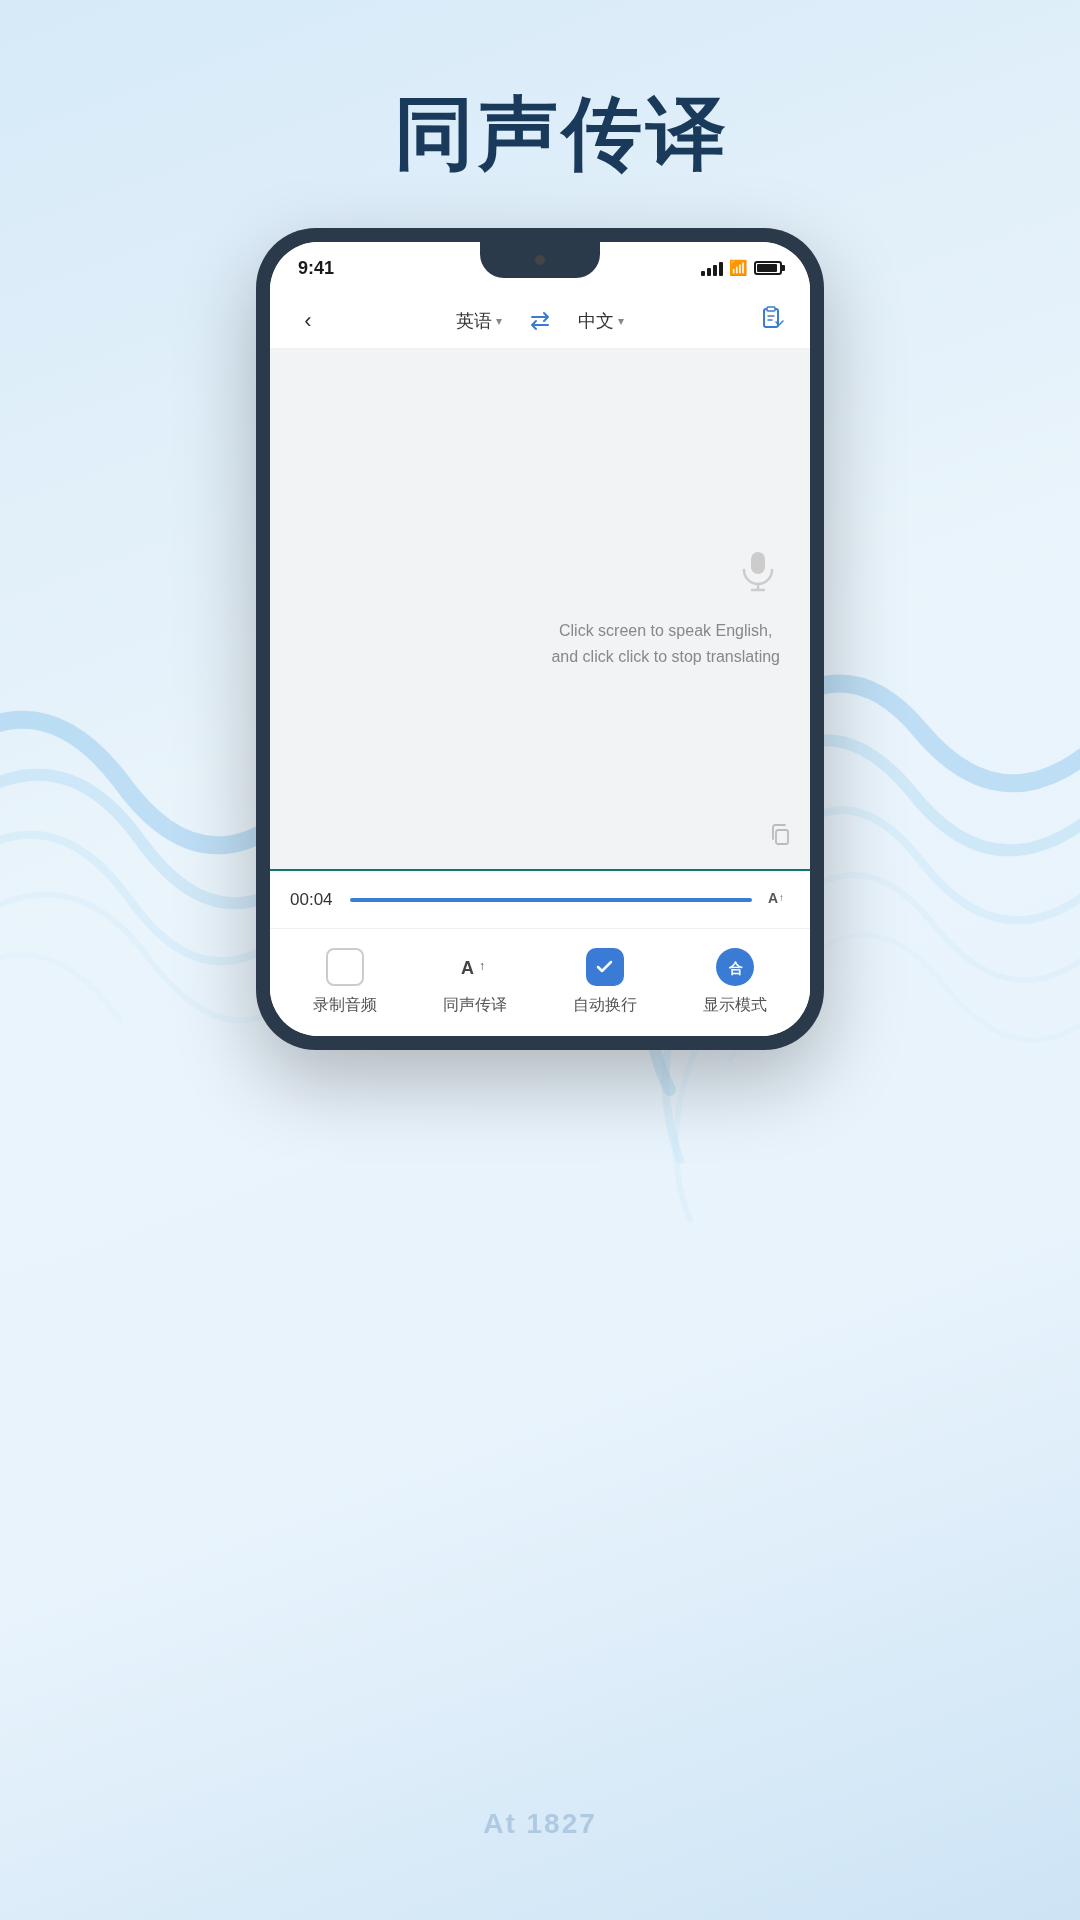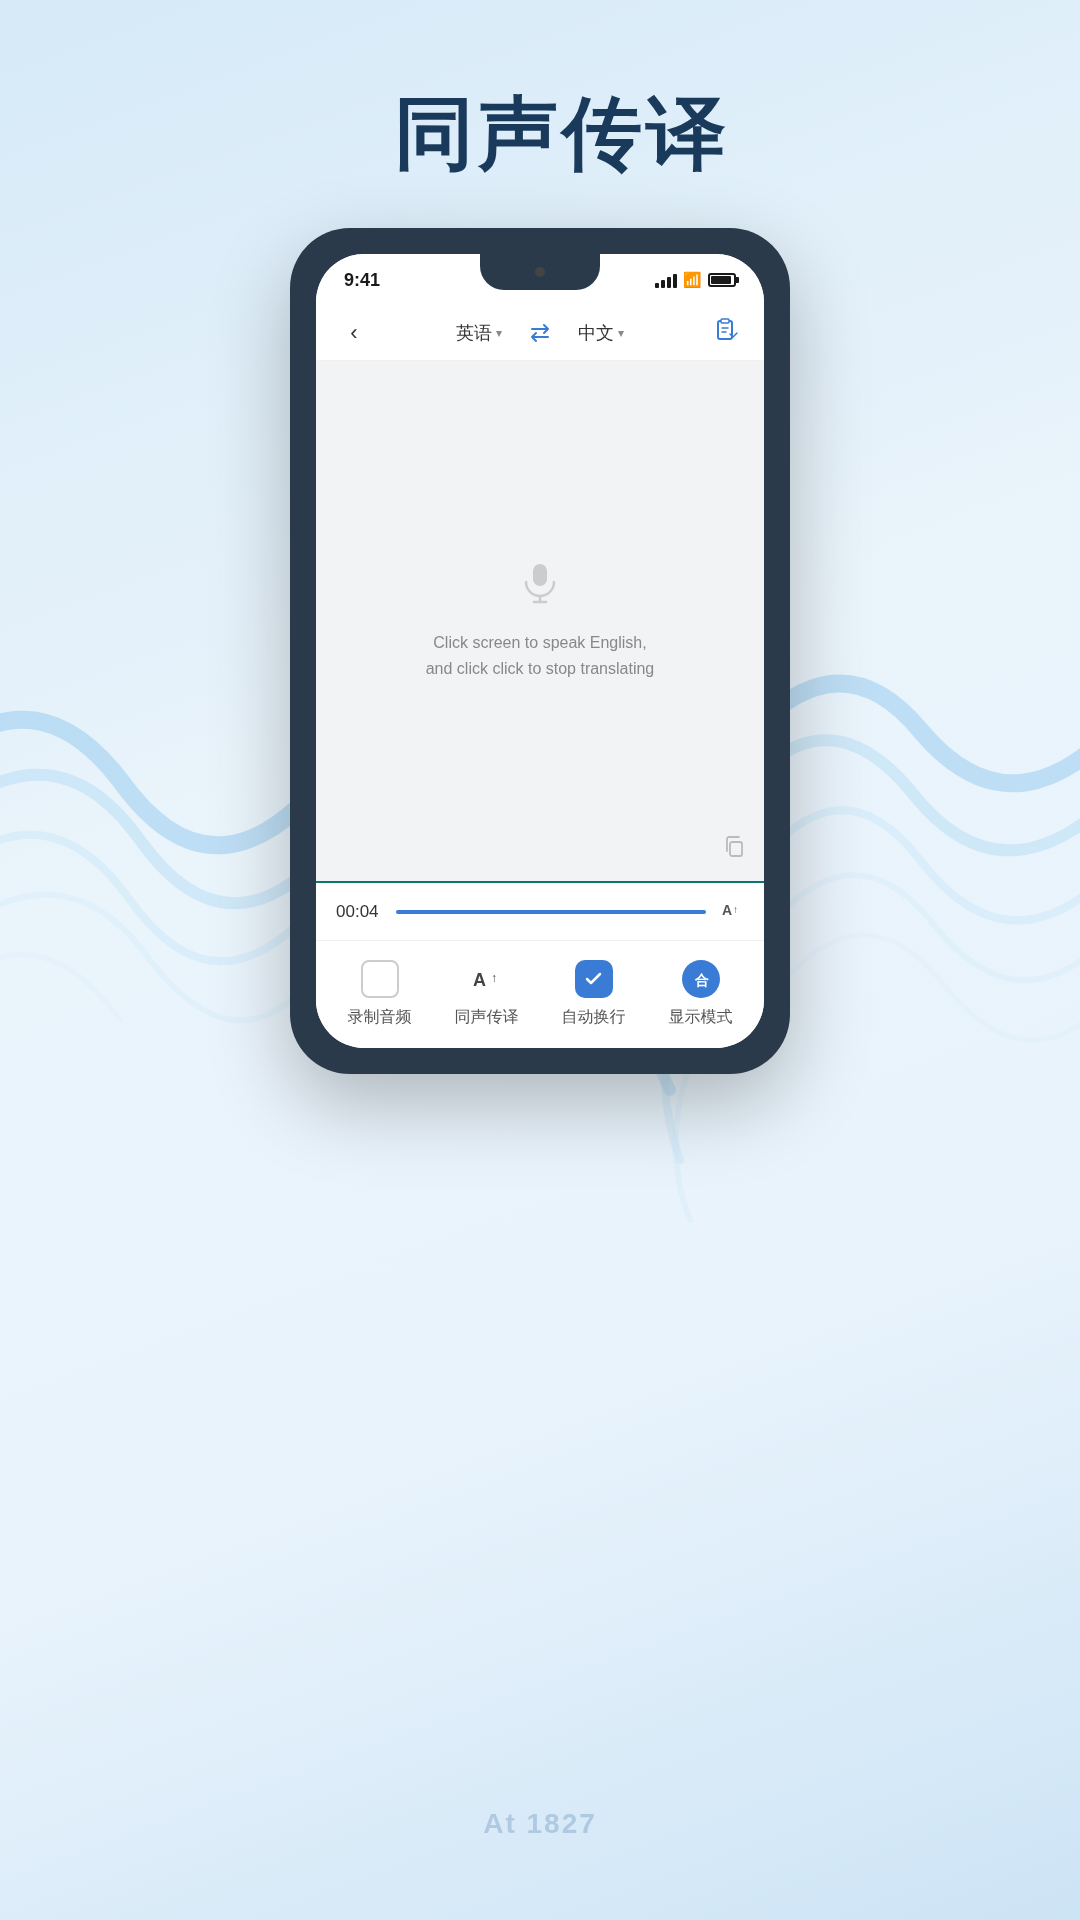--- a/index.html
+++ b/index.html
@@ -55,24 +55,24 @@
 
     
     .phone-wrapper {
       display: flex;
       justify-content: center;
       align-items: flex-start;
       margin-top: 40px;
     }
 
     .phone-frame {
-      width: 500px;
+      width: 568px;
       background: #2b3a4a;
       border-radius: 60px;
-      padding: 26px;
+      padding: 14px;
       box-shadow: 0 30px 80px rgba(0,0,0,0.25);
       position: relative;
     }
 
     .phone-screen {
       background: #ffffff;
       border-radius: 48px;
       overflow: hidden;
       position: relative;
     }
@@ -203,21 +203,21 @@
       text-align: center;
     }
 
     
     .translation-area {
       background: #f2f3f5;
       min-height: 520px;
       position: relative;
       display: flex;
       flex-direction: column;
-      align-items: center;
+      align-items: flex-end;
       justify-content: center;
       padding: 40px 30px;
     }
     .mic-icon-wrap {
       margin-bottom: 22px;
     }
     .mic-svg {
       width: 44px;
       height: 44px;
     }

